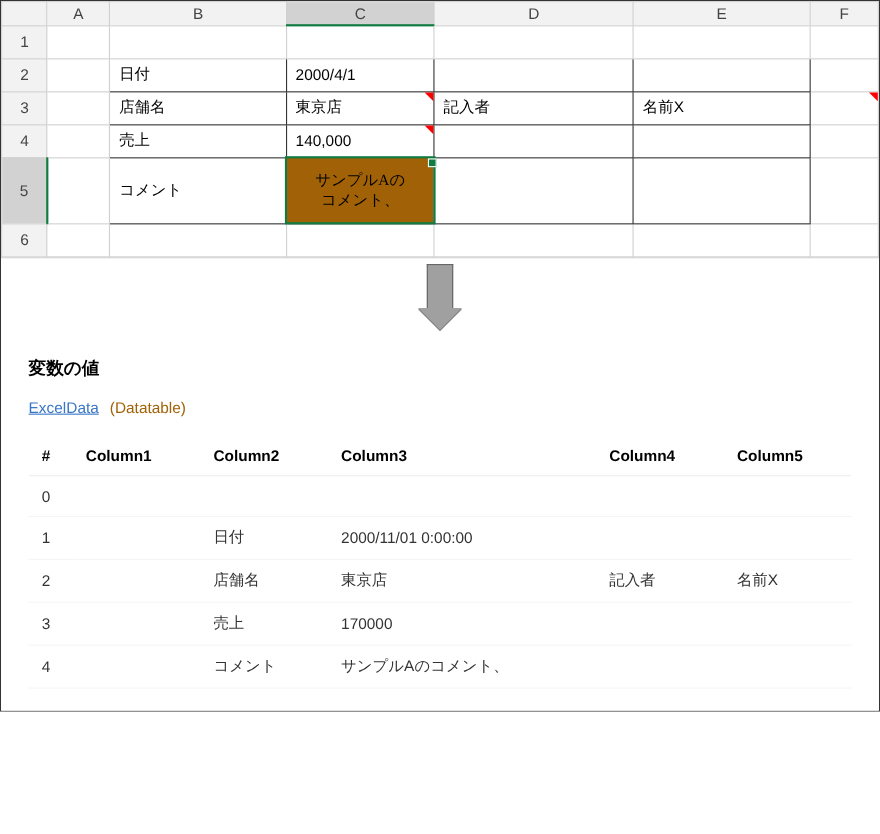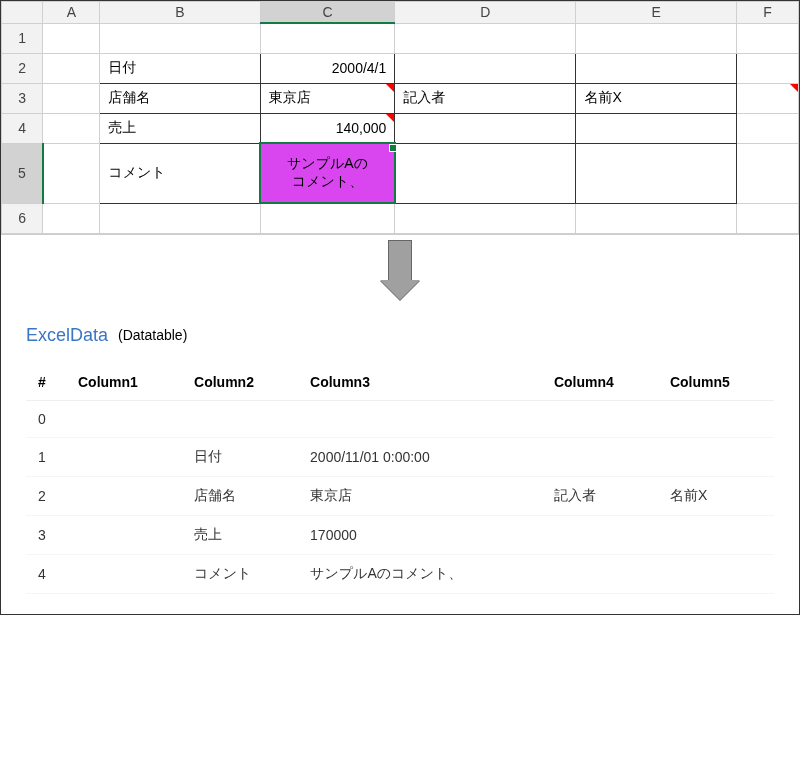--- a/index.html
+++ b/index.html
@@ -60,25 +60,26 @@
       background: #d2d2d2 !important;
       border-bottom: 2px solid #107c41 !important;
     }
     .selected-row-header {
       background: #d2d2d2 !important;
       border-right: 2px solid #107c41 !important;
     }
     .selected-cell {
       outline: 2px solid #107c41;
       outline-offset: -1px;
-      background: #d946ef;
+      background: #a16207;
       position: relative;
+      font-family: Liberation Serif, serif;
     }
     .align-right {
-      text-align: right;
+      text-align: left;
     }
     .align-center {
       text-align: center;
     }
     .tall-row td {
       height: 60px;
     }
     .comment-marker {
       position: relative;
     }
@@ -140,24 +141,25 @@
       margin-bottom: 16px;
     }
     .var-info {
       display: flex;
       align-items: center;
       gap: 10px;
       margin-bottom: 18px;
     }
     .var-name {
       color: #3a76c6;
-      font-size: 18px;
+      font-size: 14px;
+      text-decoration: underline;
     }
     .var-type {
-      color: #000000;
+      color: #a16207;
       font-size: 14px;
     }
     .data-table {
       border-collapse: collapse;
       width: 100%;
     }
     .data-table th {
       text-align: left;
       font-weight: bold;
       padding: 10px 12px;
@@ -250,20 +252,21 @@
   </div>
 
   <div class="arrow-wrap">
     <div class="arrow">
       <div class="arrow-body"></div>
       <div class="arrow-head"></div>
     </div>
   </div>
 
   <div class="var-panel">
+    <div class="var-title">変数の値</div>
     <div class="var-info">
       <span class="var-name">ExcelData</span>
       <span class="var-type">(Datatable)</span>
     </div>
     <table class="data-table">
       <thead>
         <tr>
           <th class="col-hash">#</th>
           <th>Column1</th>
           <th>Column2</th>

